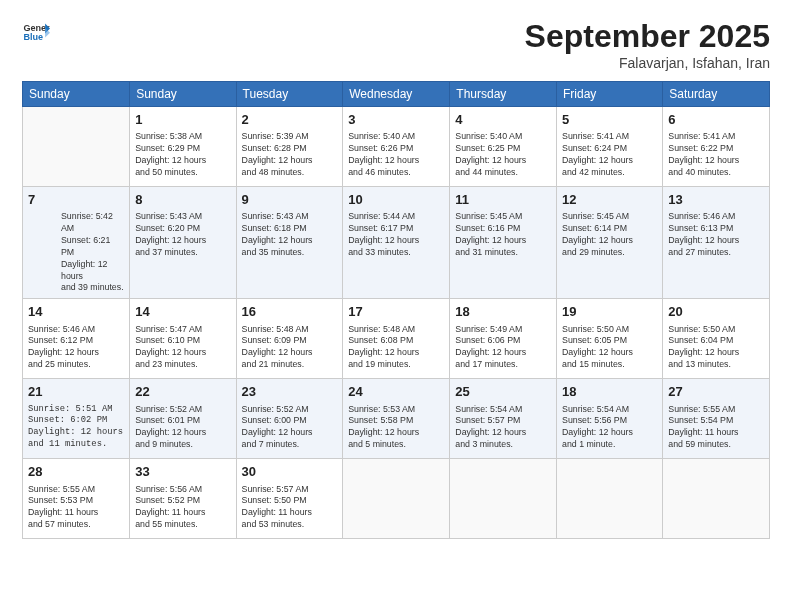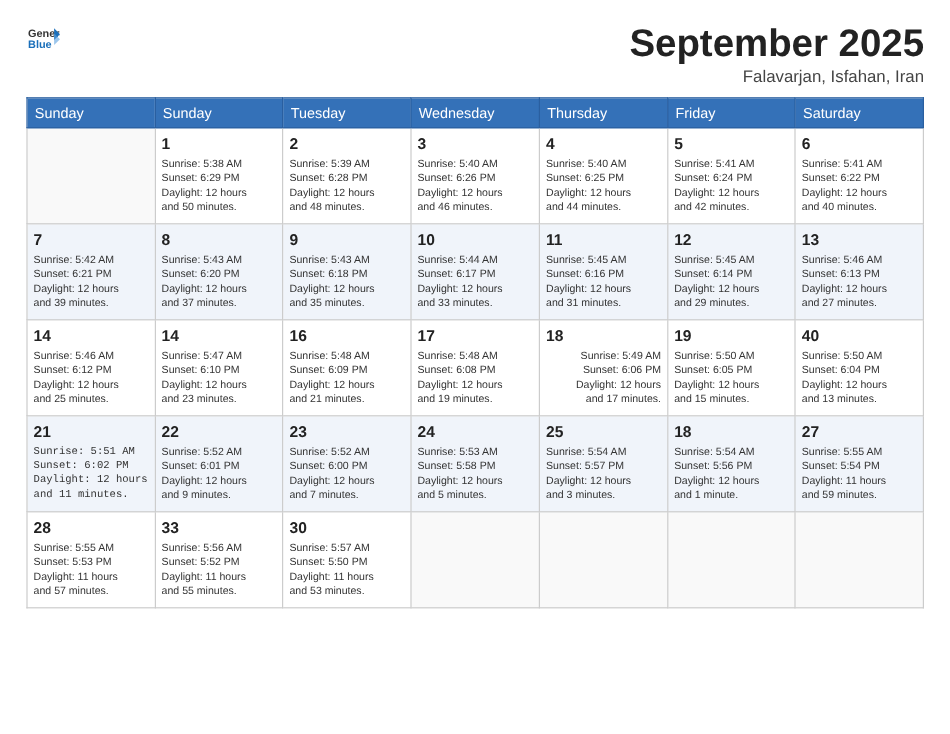--- a/index.html
+++ b/index.html
@@ -164,21 +164,21 @@
             <span class="day-num">6</span>
             <div class="day-info" style="white-space: pre-line;">Sunrise: 5:41 AM
 Sunset: 6:22 PM
 Daylight: 12 hours
 and 40 minutes.</div>
           </td>
         </tr>
         <tr>
           <td class="row-shade">
             <span class="day-num">7</span>
-            <div class="day-info" style="white-space: pre-line;">Sunrise: 5:42 AM
+            <div class="day-info" style="white-space: pre-line; margin-left: 33px;">Sunrise: 5:42 AM
 Sunset: 6:21 PM
 Daylight: 12 hours
 and 39 minutes.</div>
           </td>
           <td class="row-shade">
             <span class="day-num">8</span>
             <div class="day-info" style="white-space: pre-line;">Sunrise: 5:43 AM
 Sunset: 6:20 PM
 Daylight: 12 hours
 and 37 minutes.</div>
@@ -243,34 +243,34 @@
           </td>
           <td class="row-white">
             <span class="day-num">17</span>
             <div class="day-info" style="white-space: pre-line;">Sunrise: 5:48 AM
 Sunset: 6:08 PM
 Daylight: 12 hours
 and 19 minutes.</div>
           </td>
           <td class="row-white">
             <span class="day-num">18</span>
-            <div class="day-info" style="white-space: pre-line; text-align: right;">Sunrise: 5:49 AM
+            <div class="day-info" style="white-space: pre-line;">Sunrise: 5:49 AM
 Sunset: 6:06 PM
 Daylight: 12 hours
 and 17 minutes.</div>
           </td>
           <td class="row-white">
             <span class="day-num">19</span>
             <div class="day-info" style="white-space: pre-line;">Sunrise: 5:50 AM
 Sunset: 6:05 PM
 Daylight: 12 hours
 and 15 minutes.</div>
           </td>
           <td class="row-white">
-            <span class="day-num">40</span>
+            <span class="day-num">20</span>
             <div class="day-info" style="white-space: pre-line;">Sunrise: 5:50 AM
 Sunset: 6:04 PM
 Daylight: 12 hours
 and 13 minutes.</div>
           </td>
         </tr>
         <tr>
           <td class="row-shade">
             <span class="day-num">21</span>
             <div class="day-info" style="white-space: pre-line; font-family: Liberation Mono, monospace;">Sunrise: 5:51 AM

